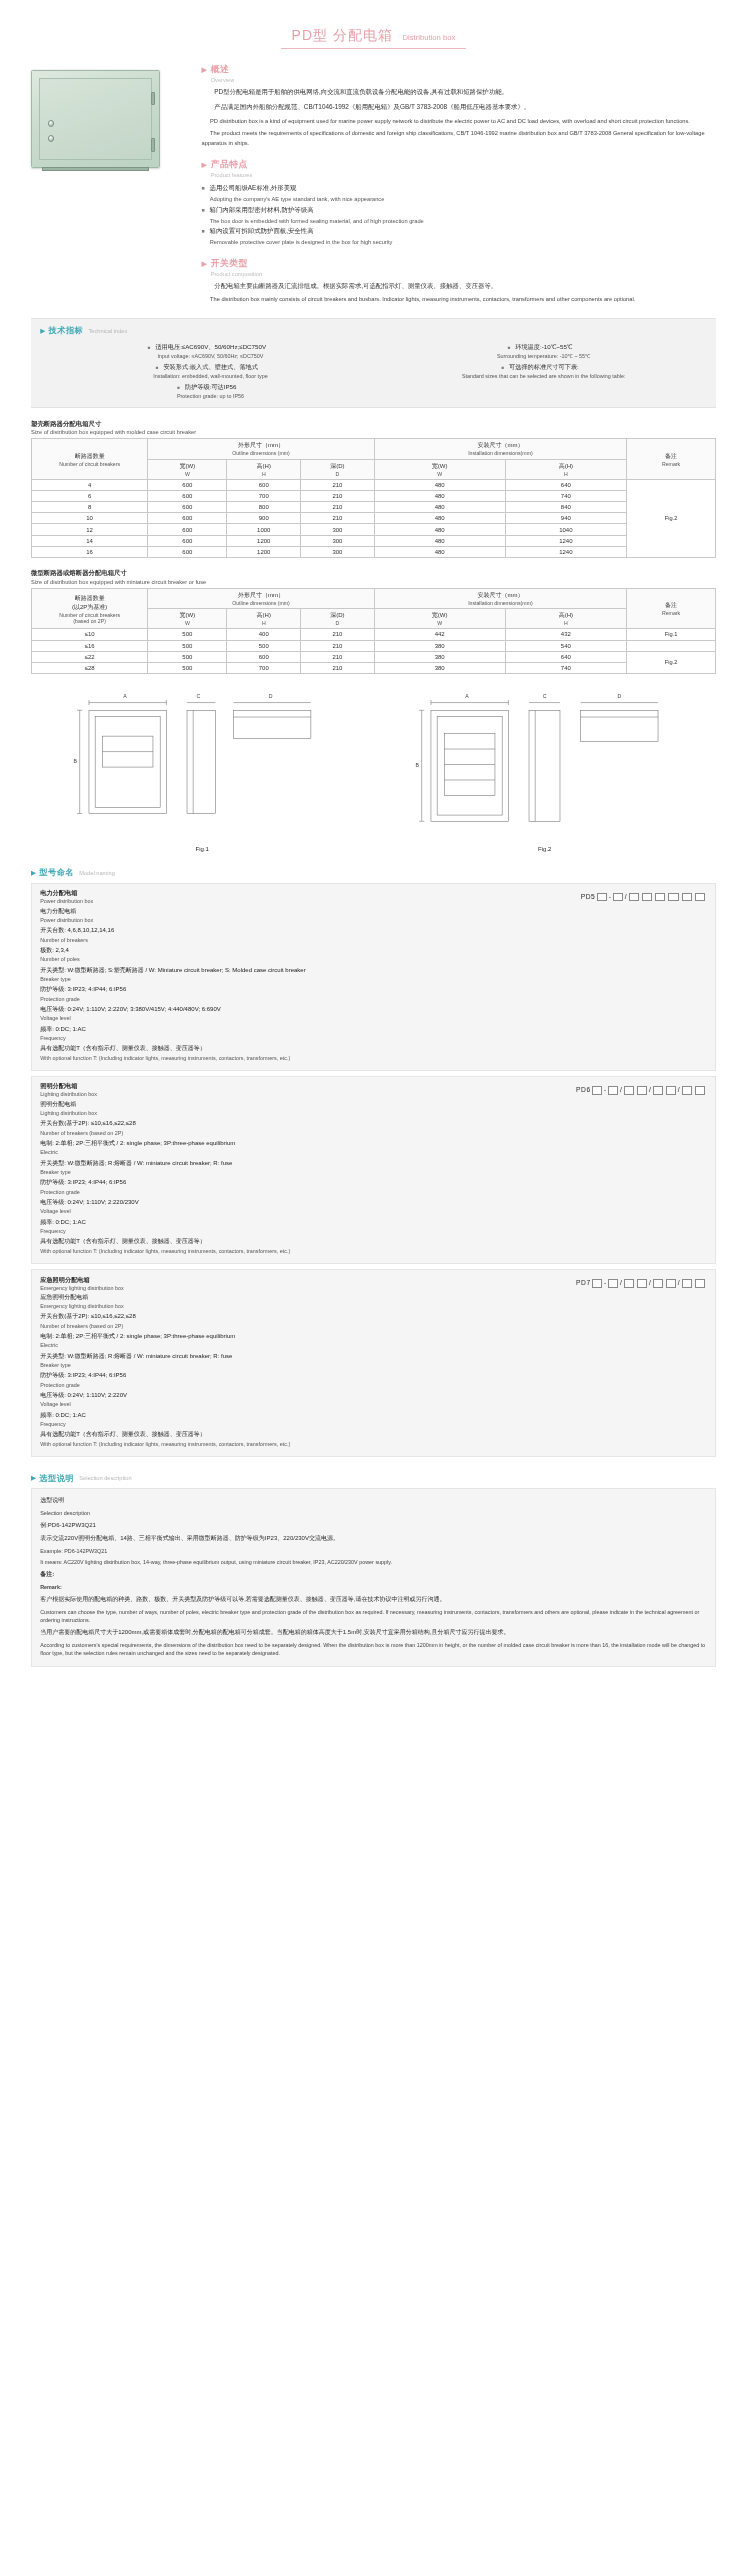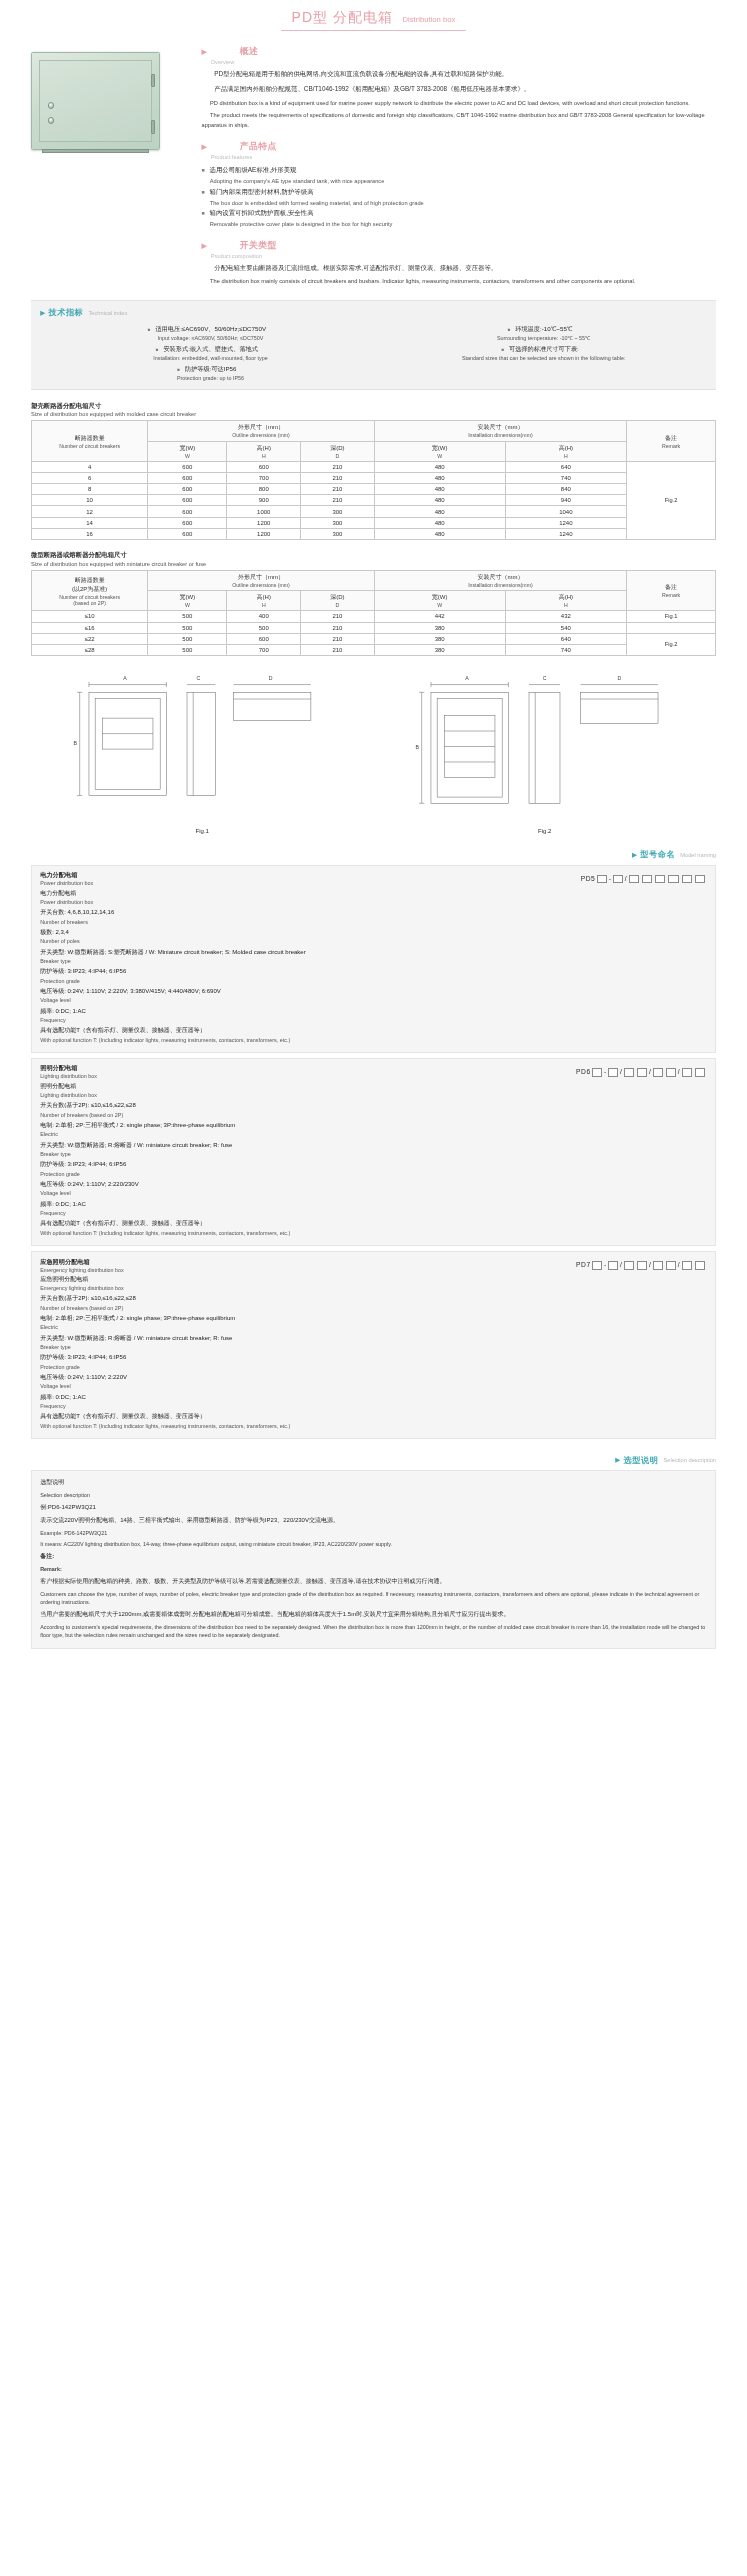--- a/index.html
+++ b/index.html
@@ -8,21 +8,21 @@
     width: 747px;
     background: #ffffff;
     font-family: "Liberation Sans", sans-serif;
     color: #2a2a2a;
   }
   .page { position: relative; width: 747px; padding: 0 0 20.6px 0; }
 
   
   .doc-title {
     text-align: center;
-    padding-top: 9px;
+    padding-top: 27px;
     padding-bottom: 3.1px;
   }
   .doc-title .cn {
     color: #e8a0a8;
     font-size: 14px;
     letter-spacing: 1px;
     display: inline-block;
   }
   .doc-title .en {
     color: #e8a0a8;
@@ -69,21 +69,21 @@
   .device-img .base {
     position: absolute; left: 10.3px; right: 10.3px; bottom: -3.6px; height: 3.6px;
     background: #9db4a5; border: 0.5px solid #7e9486;
   }
 
   
   .sec-head { display: flex; align-items: flex-start; margin-top: 3.1px; }
   .sec-head .arrow {
     color: #e8a0a8; font-size: 7.2px; line-height: 1; margin-right: 3.6px; margin-top: 2.1px;
   }
-  .sec-head .cn { color: #e8a0a8; font-size: 8.8px; font-weight: bold; letter-spacing: 0.5px; margin-left: 29px;}
+  .sec-head .cn { color: #e8a0a8; font-size: 8.8px; font-weight: bold; letter-spacing: 0.5px;}
   .sec-head .en { color: #bdbdbd; font-size: 5.7px; margin-top: 1px; }
   .sec-head-body { display: flex; flex-direction: column; }
 
   .para {
     font-size: 6.4px; line-height: 1.9; margin: 3.1px 0 0 0; text-indent: 2em;
     color: #333;
   }
   .para.en {
     font-size: 5.7px; color: #444; line-height: 1.65; text-indent: 1.5em;
   }
@@ -124,21 +124,21 @@
   table.spec .hen { font-size: 5.2px; color: #555; }
   table.spec td.remark { font-size: 5.7px; }
 
   
   .drawings { display: flex; justify-content: space-around; margin: 13.4px 31px 0 31px; }
   .fig { text-align: center; }
   .fig .cap { font-size: 6px; margin-top: 3.1px; }
   svg { display: block; }
 
   
-  .mn-head { display: flex; align-items: center; margin: 15.5px 31px 0 31px; justify-content: flex-end; }
+  .mn-head { display: flex; align-items: center; margin: 15.5px 31px 0 31px; }
   .mn-head .arrow { color: #3fa9b5; margin-right: 3.1px; font-size: 6.7px; }
   .mn-head .cn { color: #3fa9b5; font-size: 8.2px; font-weight: bold; letter-spacing: 0.5px; }
   .mn-head .en { color: #b7b7b7; font-size: 5.7px; margin-left: 5.2px; }
 
   .mn-block {
     margin: 5.2px 31px 0 31px;
     background: #f5f5f5;
     border: 0.5px solid #e5e5e5;
     padding: 5.2px 8.2px 7.2px 8.2px;
     position: relative;

